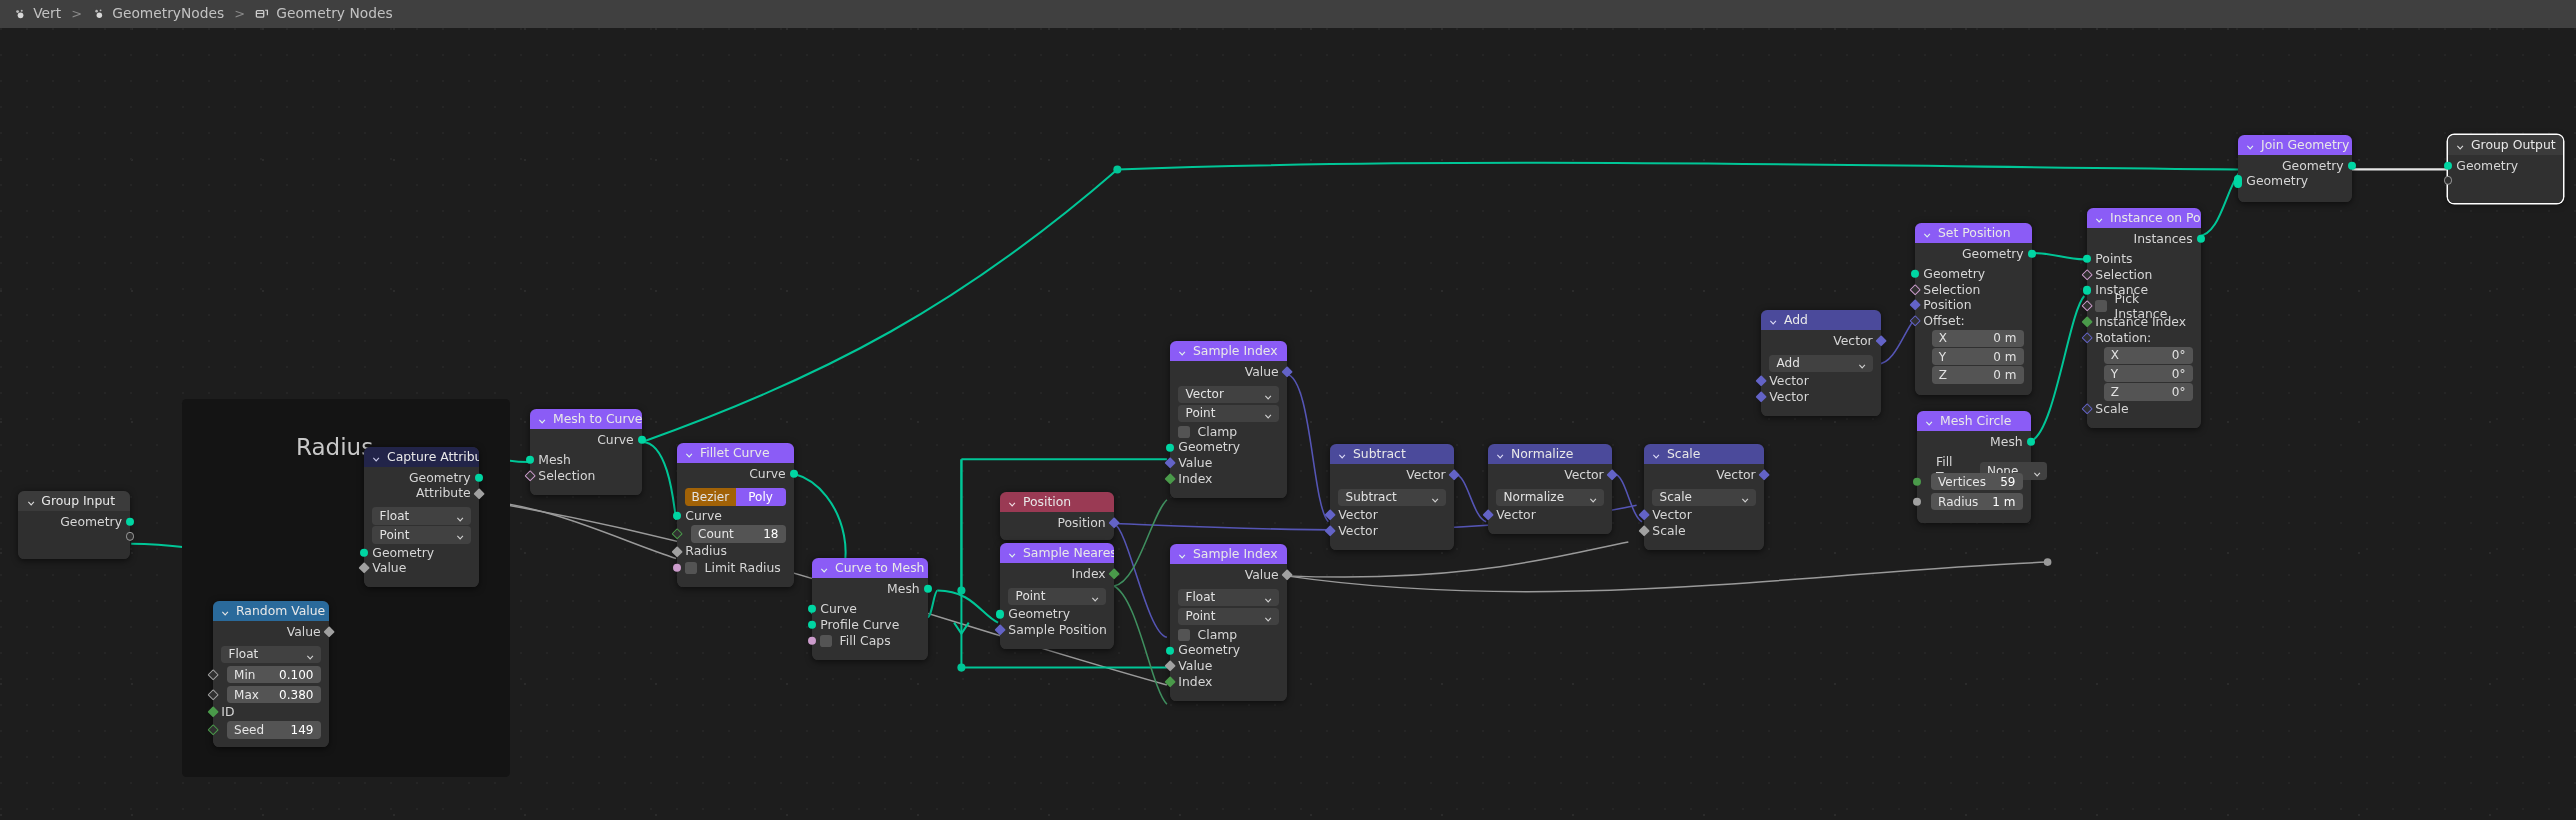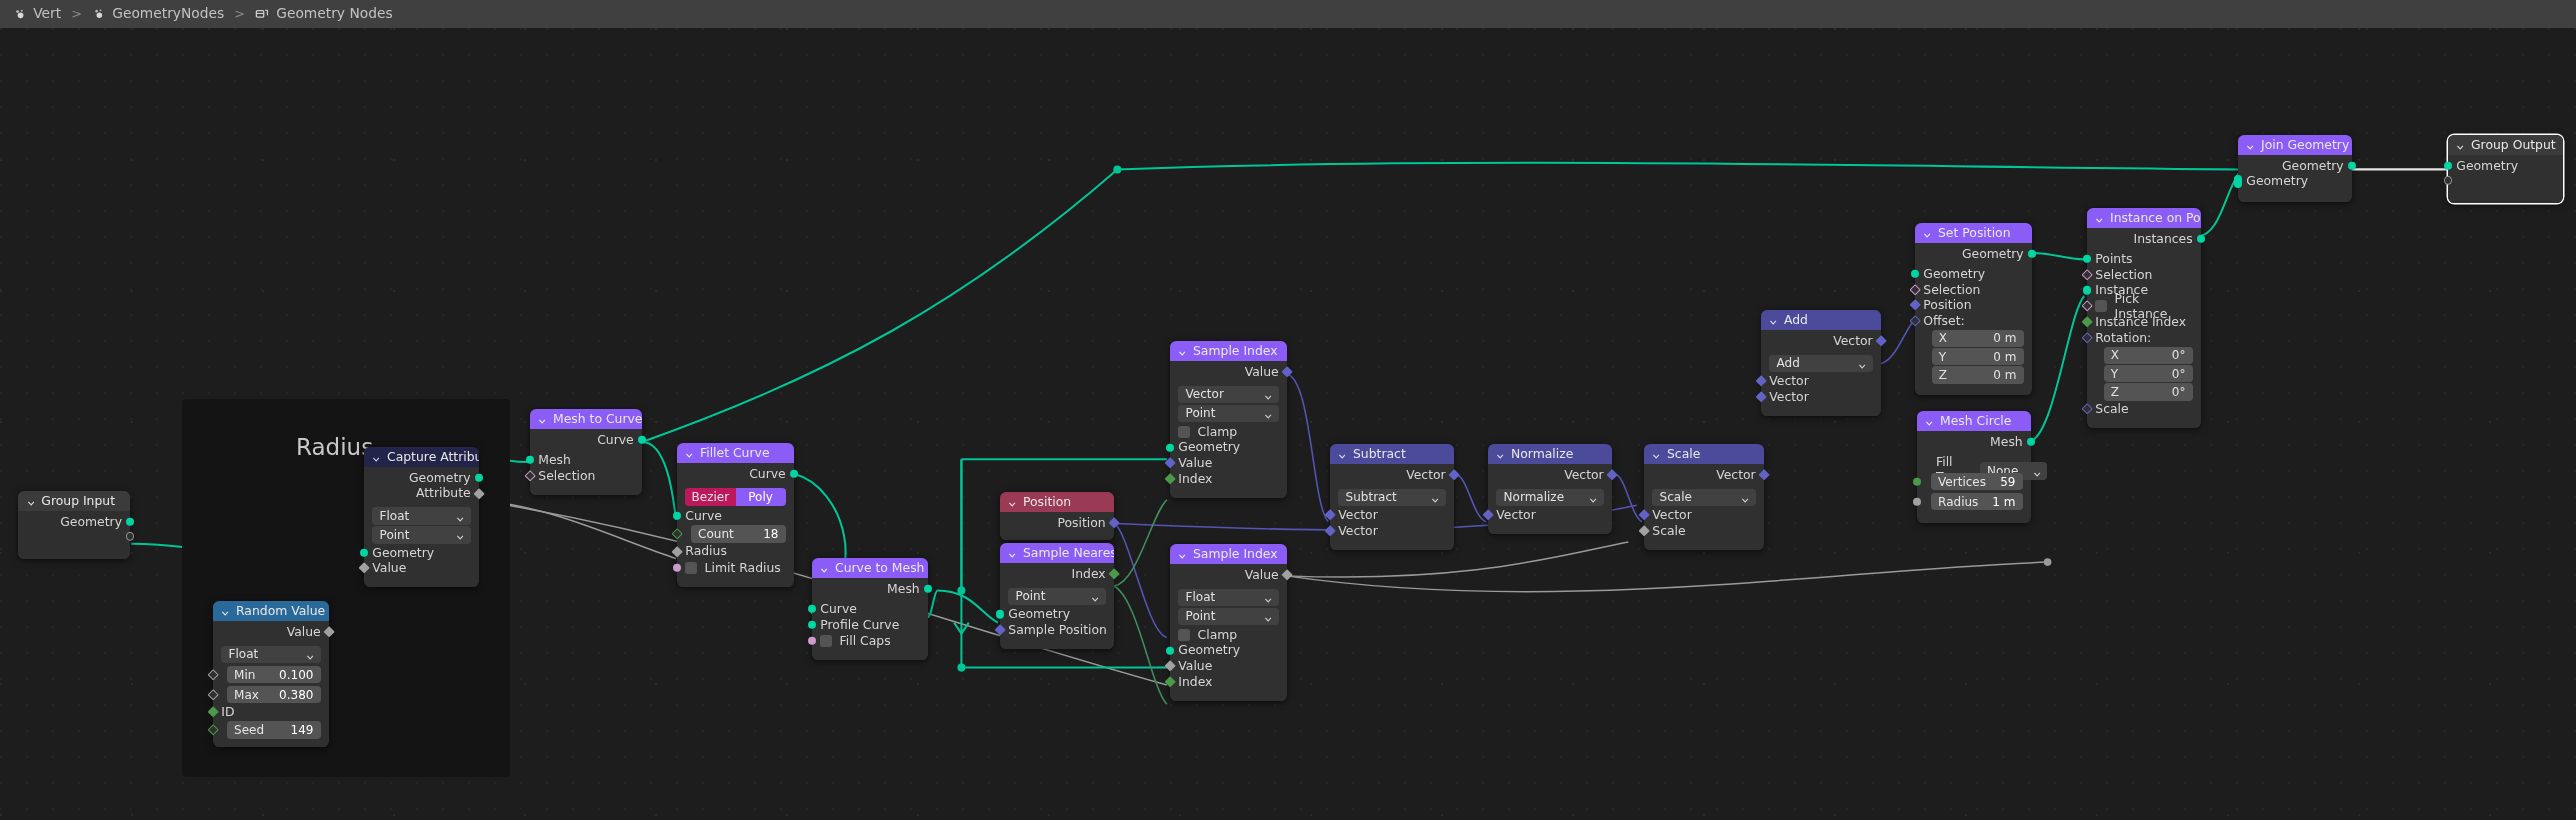--- a/index.html
+++ b/index.html
@@ -89,21 +89,21 @@
   .w.dropdown{background:#414141;justify-content:flex-start;}
   .w.dropdown .chev{position:absolute;right:6.4px;width:8.3px;height:8.3px;}
   .w.field{justify-content:space-between;background:#545454;}
   .w.field .k{color:#e6e6e6;}
   .w.field .v{color:#ffffff;}
   .w.vecfield{justify-content:space-between;background:#545454;margin-top:0;margin-bottom:0.9px;}
   .w-stack{margin:0.9px 8.3px 0.9px 16.5px;}
   .w-stack .w{margin-left:0;margin-right:0;}
 
   .toggles{display:flex;margin:1.8px 8.3px;height:18.3px;border-radius:3.7px;overflow:hidden;}
-  .toggles .tg{flex:1;display:flex;align-items:center;justify-content:center;font-size:12px;background:#be185d;color:#e2e2e2;}
+  .toggles .tg{flex:1;display:flex;align-items:center;justify-content:center;font-size:12px;background:#a16207;color:#e2e2e2;}
   .toggles .tg.on{background:#8b5cf6;color:#fff;}
 
   .chk{position:relative;height:16.5px;display:flex;align-items:center;padding:0 8.3px;gap:7.3px;}
   .chk .box{width:12px;height:12px;border-radius:2.8px;background:#545454;flex:none;}
   .chk .lbl{font-size:12.4px;color:#d6d6d6;}
 
   .rowlbl-inline{display:flex;align-items:flex-start;justify-content:space-between;padding:0 19px;height:17.4px;gap:7.3px;}
   .rowlbl-inline .k{font-size:12.4px;color:#d6d6d6;}
   .rowlbl-inline .w{flex:1;margin:8px;}
 </style>

